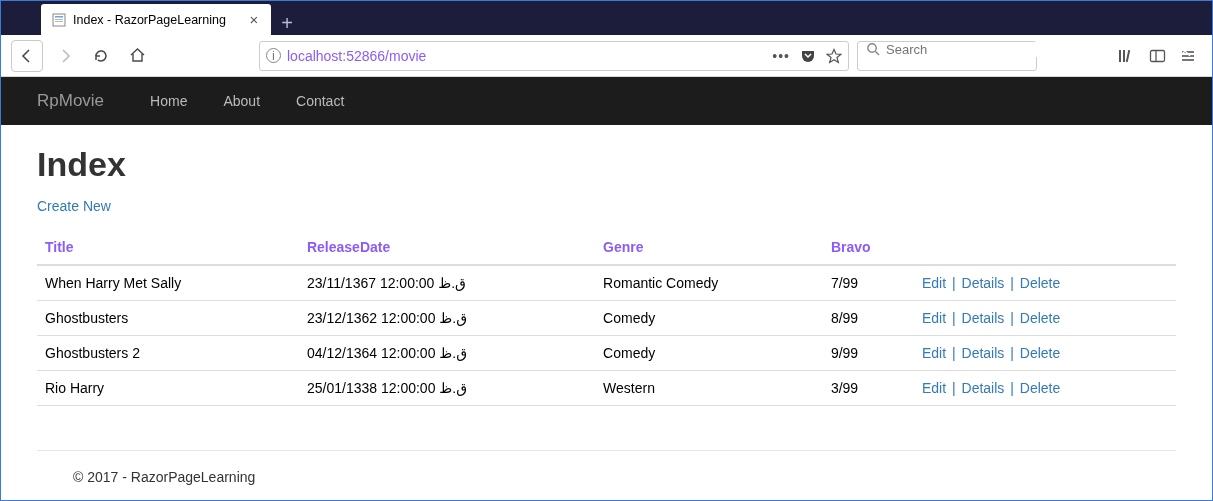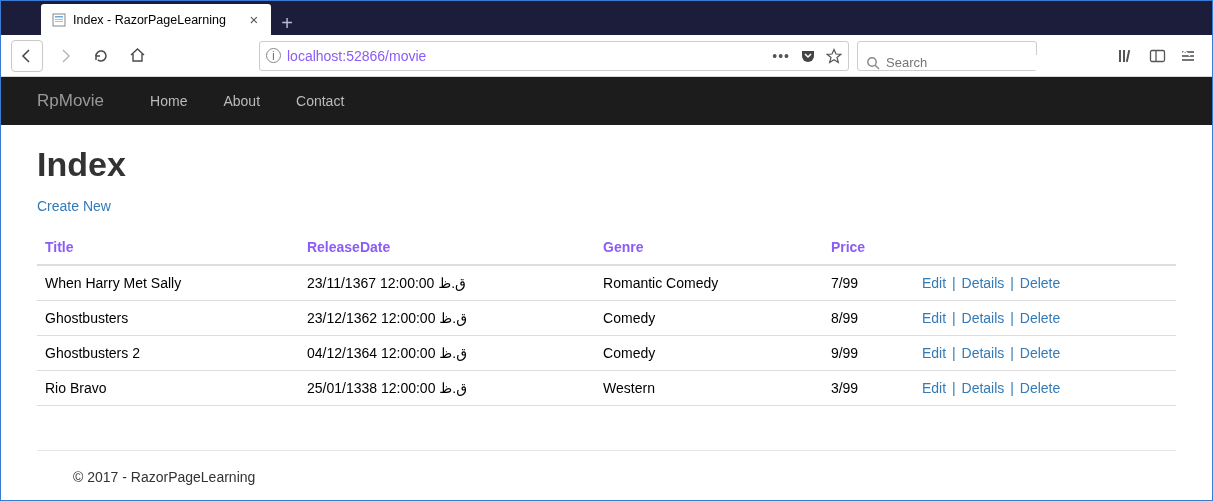--- a/index.html
+++ b/index.html
@@ -107,21 +107,21 @@
   }
   .urlbar .info-icon { color: #777; font-size: 13px; border:1px solid #888; border-radius:50%; width:15px; height:15px; display:flex; align-items:center; justify-content:center; font-style: normal;}
   .urlbar .url-text { flex: 1; font-size: 14px; color: #8b5cf6; white-space: nowrap; overflow: hidden; }
   .urlbar .url-icons { display: flex; align-items: center; gap: 10px; color: #555; }
   .searchbar {
     flex: 1;
     height: 30px;
     border: 1px solid #ccc;
     border-radius: 3px;
     display: flex;
-    align-items: flex-end;
+    align-items: flex-start;
     padding: 0 8px;
     gap: 6px;
     color: #888;
     max-width: 180px;
   }
   .searchbar input {
     border: none; outline: none; flex: 1; font-size: 13px;
     font-family: inherit;
   }
   .toolbar-right {
@@ -334,21 +334,21 @@
   <div class="content">
     <h1 class="page-title">Index</h1>
     <a class="create-link">Create New</a>
 
     <table class="movies">
       <thead>
         <tr>
           <th class="col-title">Title</th>
           <th class="col-date">ReleaseDate</th>
           <th class="col-genre">Genre</th>
-          <th class="col-price">Price</th>
+          <th class="col-price">Bravo</th>
           <th class="col-actions"></th>
         </tr>
       </thead>
       <tbody id="movies-body">
           <tr>
             <td>When Harry Met Sally</td>
             <td>23/11/1367 12:00:00 ق.ظ</td>
             <td>Romantic Comedy</td>
             <td>7/99</td>
             <td><a class="action-link">Edit</a><span class="sep"> | </span><a class="action-link">Details</a><span class="sep"> | </span><a class="action-link">Delete</a></td>
@@ -361,21 +361,21 @@
             <td><a class="action-link">Edit</a><span class="sep"> | </span><a class="action-link">Details</a><span class="sep"> | </span><a class="action-link">Delete</a></td>
           </tr>
           <tr>
             <td>Ghostbusters 2</td>
             <td>04/12/1364 12:00:00 ق.ظ</td>
             <td>Comedy</td>
             <td>9/99</td>
             <td><a class="action-link">Edit</a><span class="sep"> | </span><a class="action-link">Details</a><span class="sep"> | </span><a class="action-link">Delete</a></td>
           </tr>
           <tr>
-            <td>Rio Bravo</td>
+            <td>Rio Harry</td>
             <td>25/01/1338 12:00:00 ق.ظ</td>
             <td>Western</td>
             <td>3/99</td>
             <td><a class="action-link">Edit</a><span class="sep"> | </span><a class="action-link">Details</a><span class="sep"> | </span><a class="action-link">Delete</a></td>
           </tr>
         </tbody>
     </table>
 
     <div class="footer">© 2017 - RazorPageLearning</div>
   </div>

